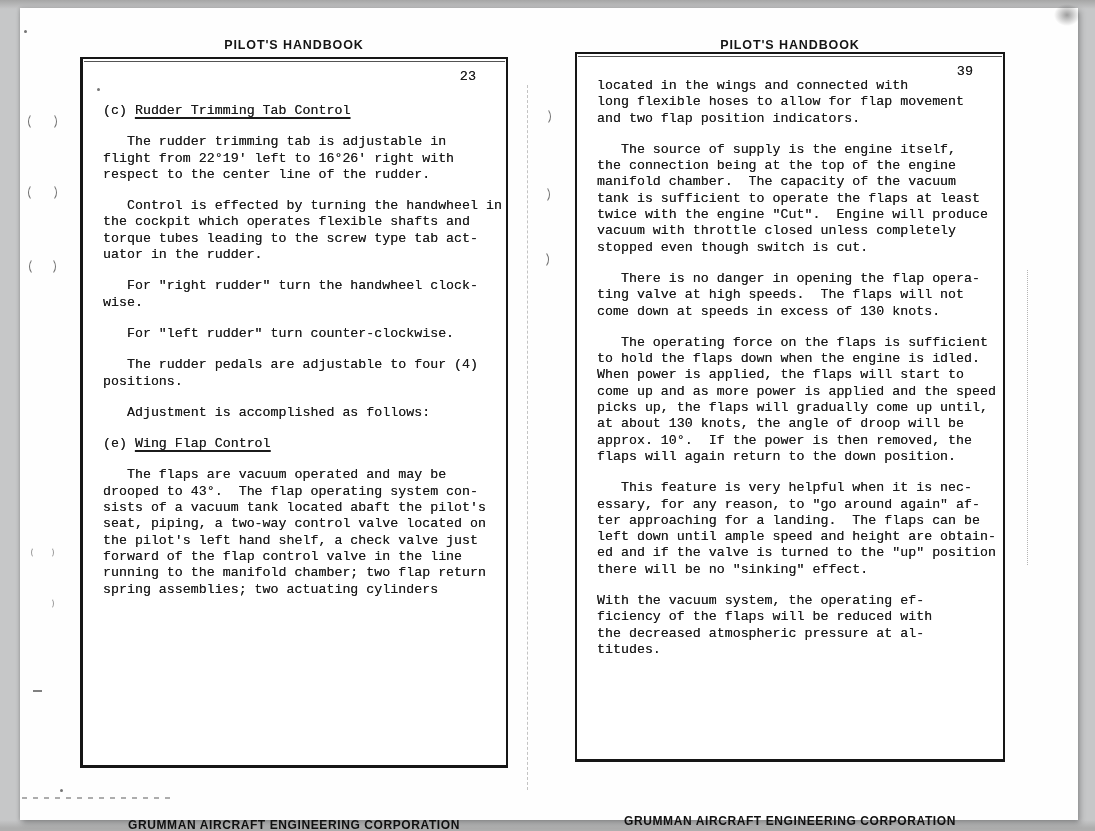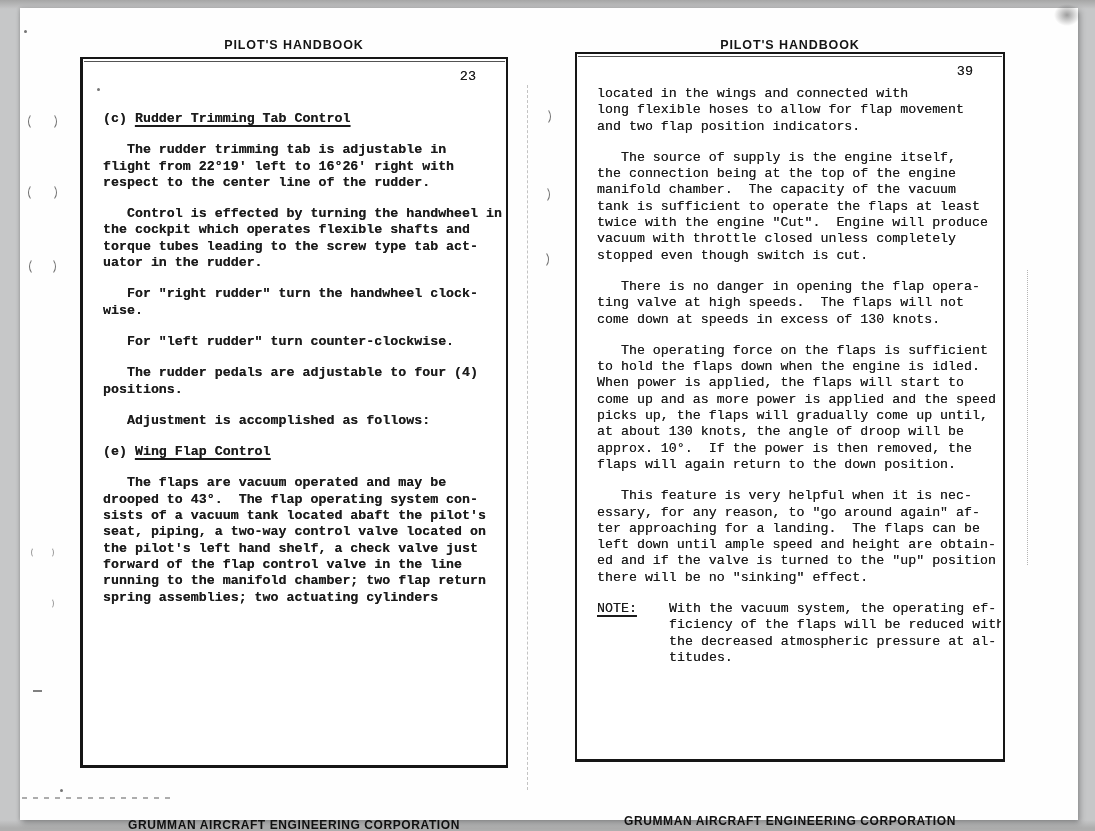--- a/index.html
+++ b/index.html
@@ -39,24 +39,24 @@
     position:absolute;top:10px;right:30px;
     font-family:"Liberation Mono","DejaVu Sans Mono",monospace;
     font-size:13.5px;color:#1b1b1b;text-shadow:0 0 .5px rgba(20,20,20,.7);
   }
   .content{
     position:absolute;left:20px;right:2px;top:0;bottom:0;overflow:hidden;
     font-family:"Liberation Mono","DejaVu Sans Mono",monospace;
     font-size:13.3px;line-height:16.3px;white-space:pre;
     color:#1b1b1b;text-shadow:0 0 .5px rgba(25,25,25,.75);
   }
-  .page-l .content{padding-top:44px;font-weight:bold;}
+  .page-l .content{padding-top:44px;}
   .page-r .content{padding-top:24px;}
   .para{margin-top:15px;}
-  .para:first-child{margin-top:8px;}
+  .para:first-child{margin-top:0;}
   .u{text-decoration:underline;text-underline-offset:3px;text-decoration-thickness:1.5px;}
   .note{display:flex;}
   .note-label{flex:0 0 72px;}
   .note .lines{white-space:pre;}
   .footer{
     position:absolute;left:0;right:0;text-align:center;
     font-weight:bold;font-size:12px;letter-spacing:.6px;color:#101010;margin-top:48px;
   }
   .page-l .footer{top:762px;}
   .page-r .footer{top:758px;}
@@ -122,21 +122,21 @@
 When power is applied, the flaps will start to
 come up and as more power is applied and the speed
 picks up, the flaps will gradually come up until,
 at about 130 knots, the angle of droop will be
 approx. 10°.  If the power is then removed, the
 flaps will again return to the down position.</div><div class="para">   This feature is very helpful when it is nec-
 essary, for any reason, to "go around again" af-
 ter approaching for a landing.  The flaps can be
 left down until ample speed and height are obtain-
 ed and if the valve is turned to the "up" position
-there will be no "sinking" effect.</div><div class="para note"><span class="u note-label">NOTE:</span><div class="lines">With the vacuum system, the operating ef-
+there will be no "sinking" effect.</div><div class="para note"><div class="lines">With the vacuum system, the operating ef-
 ficiency of the flaps will be reduced with
 the decreased atmospheric pressure at al-
 titudes.</div></div></div>
       </div>
       <div class="footer">GRUMMAN AIRCRAFT ENGINEERING CORPORATION</div>
     </div>
 
     <div class="dot" style="left:4px;top:22px;"></div>
     <div class="dot" style="left:77px;top:80px;"></div>
     <div class="arc-l" style="left:8px;top:105px;"></div>

